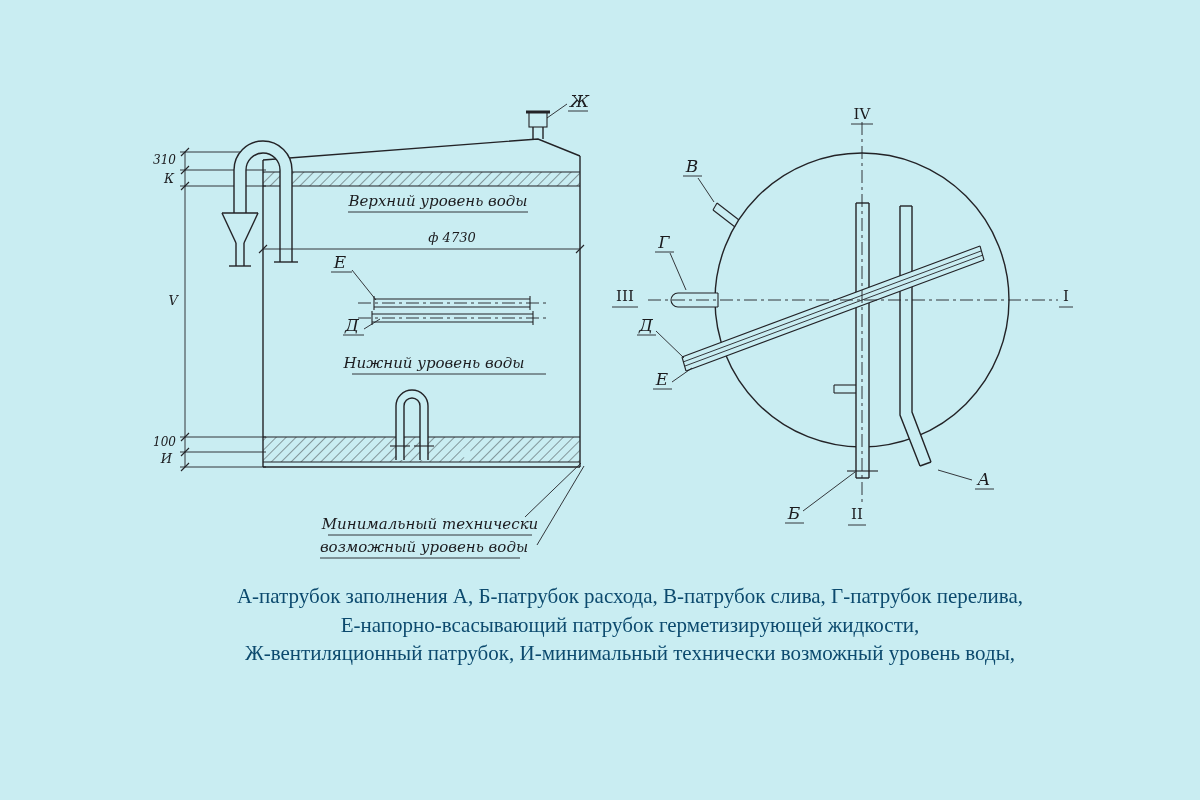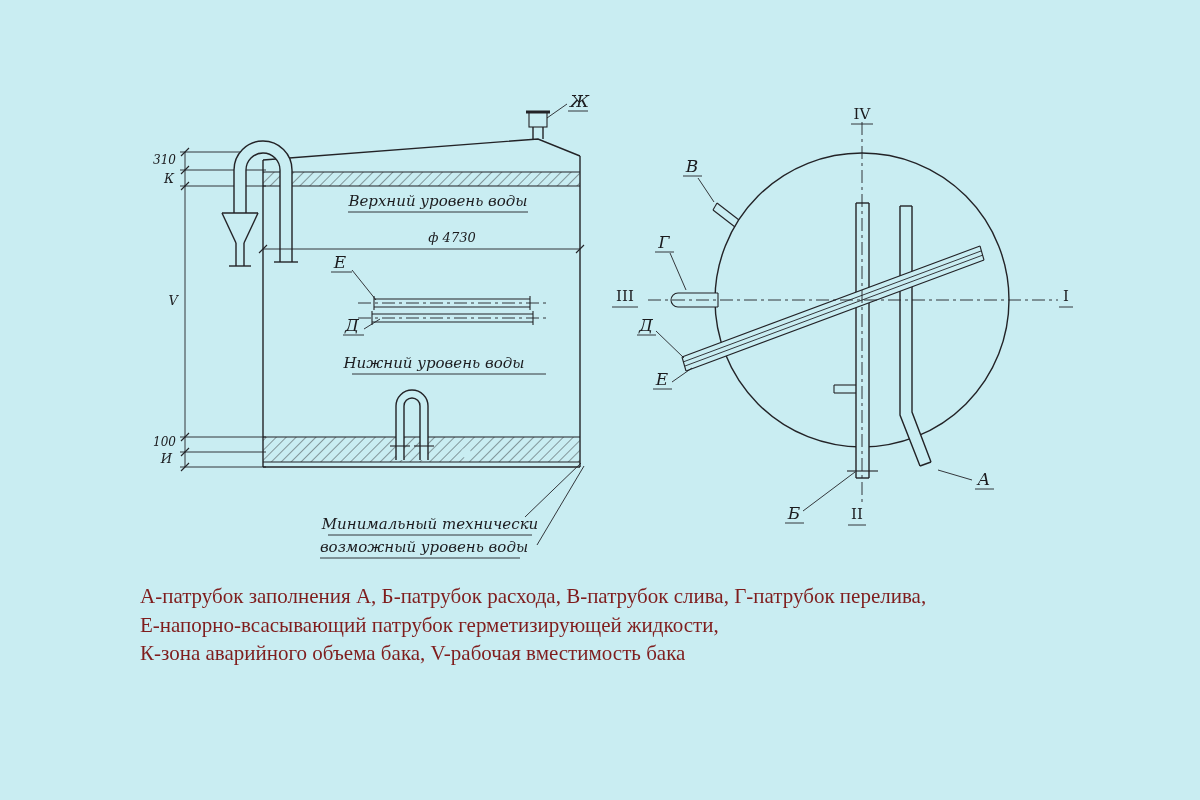--- a/index.html
+++ b/index.html
@@ -11,21 +11,21 @@
   .lbl   { font:italic 17px "DejaVu Serif", serif; }
   .dim   { font:italic 13px "DejaVu Serif", serif; }
   .dimS  { font:italic 12px "DejaVu Serif", serif; }
   .roman { font:15px "DejaVu Serif", serif; }
   .ln   { stroke:#232327; stroke-width:1.4; fill:none; }
   .md   { stroke:#232327; stroke-width:1.1; fill:none; }
   .thin { stroke:#232327; stroke-width:0.9; fill:none; }
   .cl   { stroke:#232327; stroke-width:0.9; fill:none; stroke-dasharray:13 4 3 4; }
   .bgf  { fill:#c9edf2; stroke:none; }
   .legend { position:absolute; left:140px; top:582px; width:980px;
-            font:21px/28.5px "Liberation Serif", serif; color:#7f1d1d; }
+            font:21px/28.5px "Liberation Serif", serif; color:#0c4a6e;text-align:center; }
   .legend p { margin:0; }
 </style>
 </head>
 <body>
 
 <div class="stage">
 
 <svg width="1200" height="575" viewBox="0 0 1200 575">
   <defs>
     <pattern id="hatch" patternUnits="userSpaceOnUse" width="7" height="7" patternTransform="rotate(45)">
@@ -237,16 +237,16 @@
       <path class="thin" d="M1059 307 H1073"></path>
       <text class="roman" x="857" y="519" text-anchor="middle">II</text>
       <path class="thin" d="M848 525 H866"></path>
     </g>
   </g>
 </svg>
 
 <div class="legend">
   <p>А-патрубок заполнения А, Б-патрубок расхода, В-патрубок слива, Г-патрубок перелива,</p>
   <p>Е-напорно-всасывающий патрубок герметизирующей жидкости,</p>
-  <p>К-зона аварийного объема бака, V-рабочая вместимость бака</p>
+  <p>Ж-вентиляционный патрубок, И-минимальный технически возможный уровень воды,</p>
 </div>
 
 </div>
 
 </body></html>

